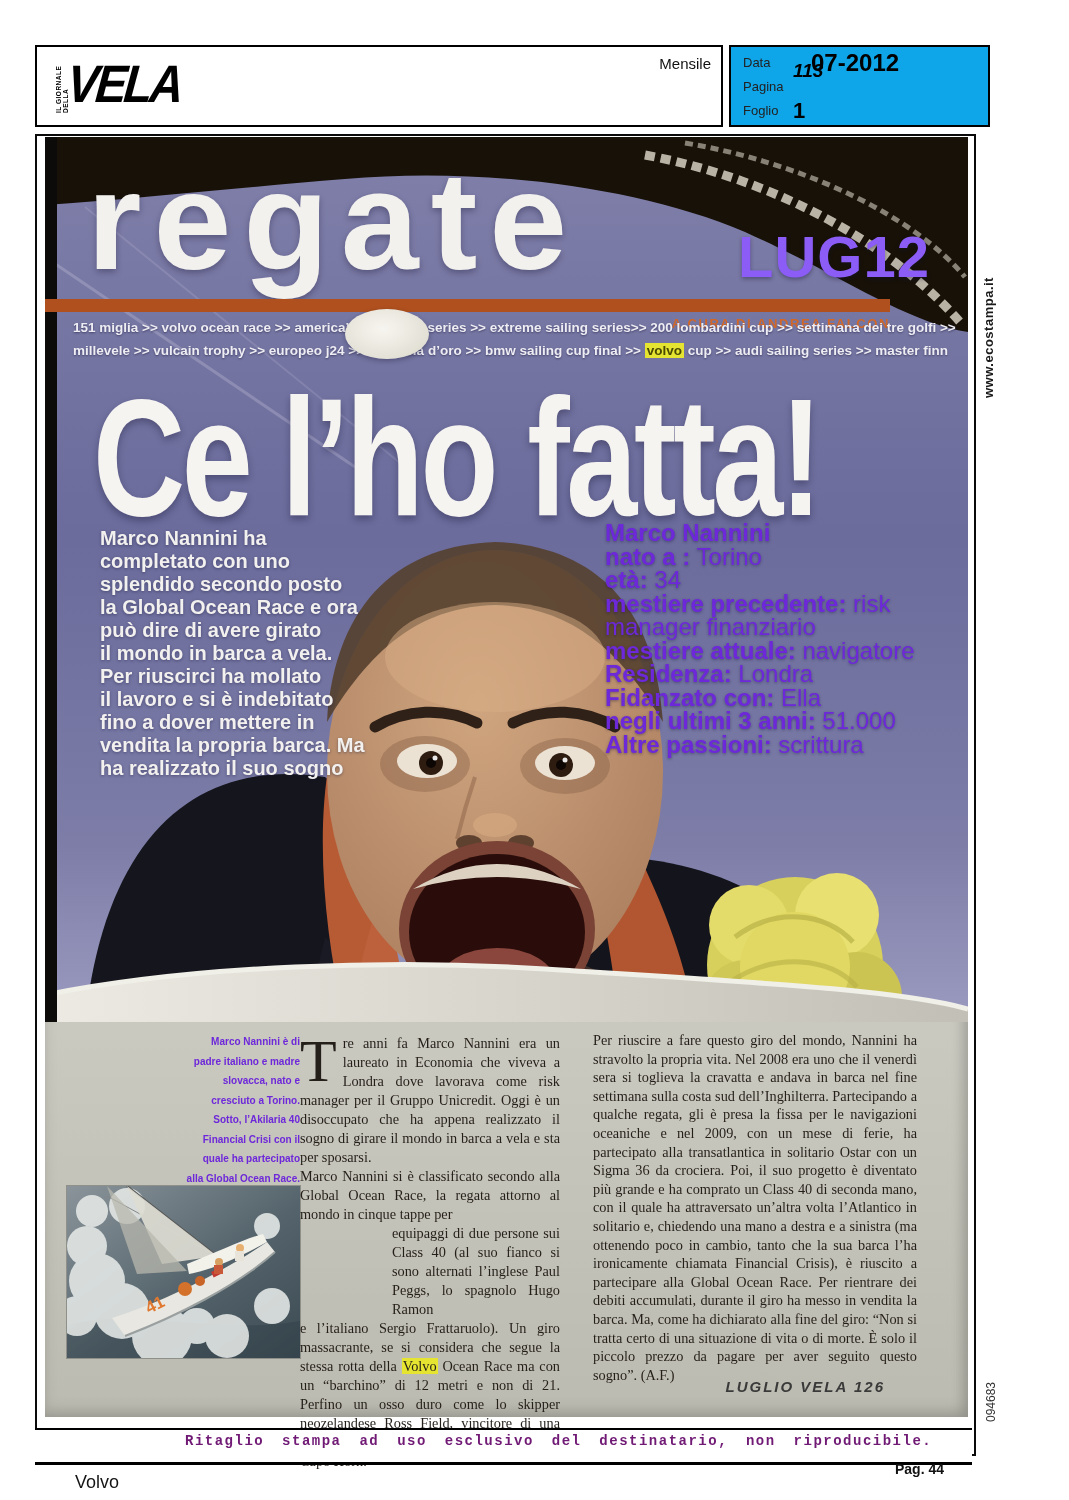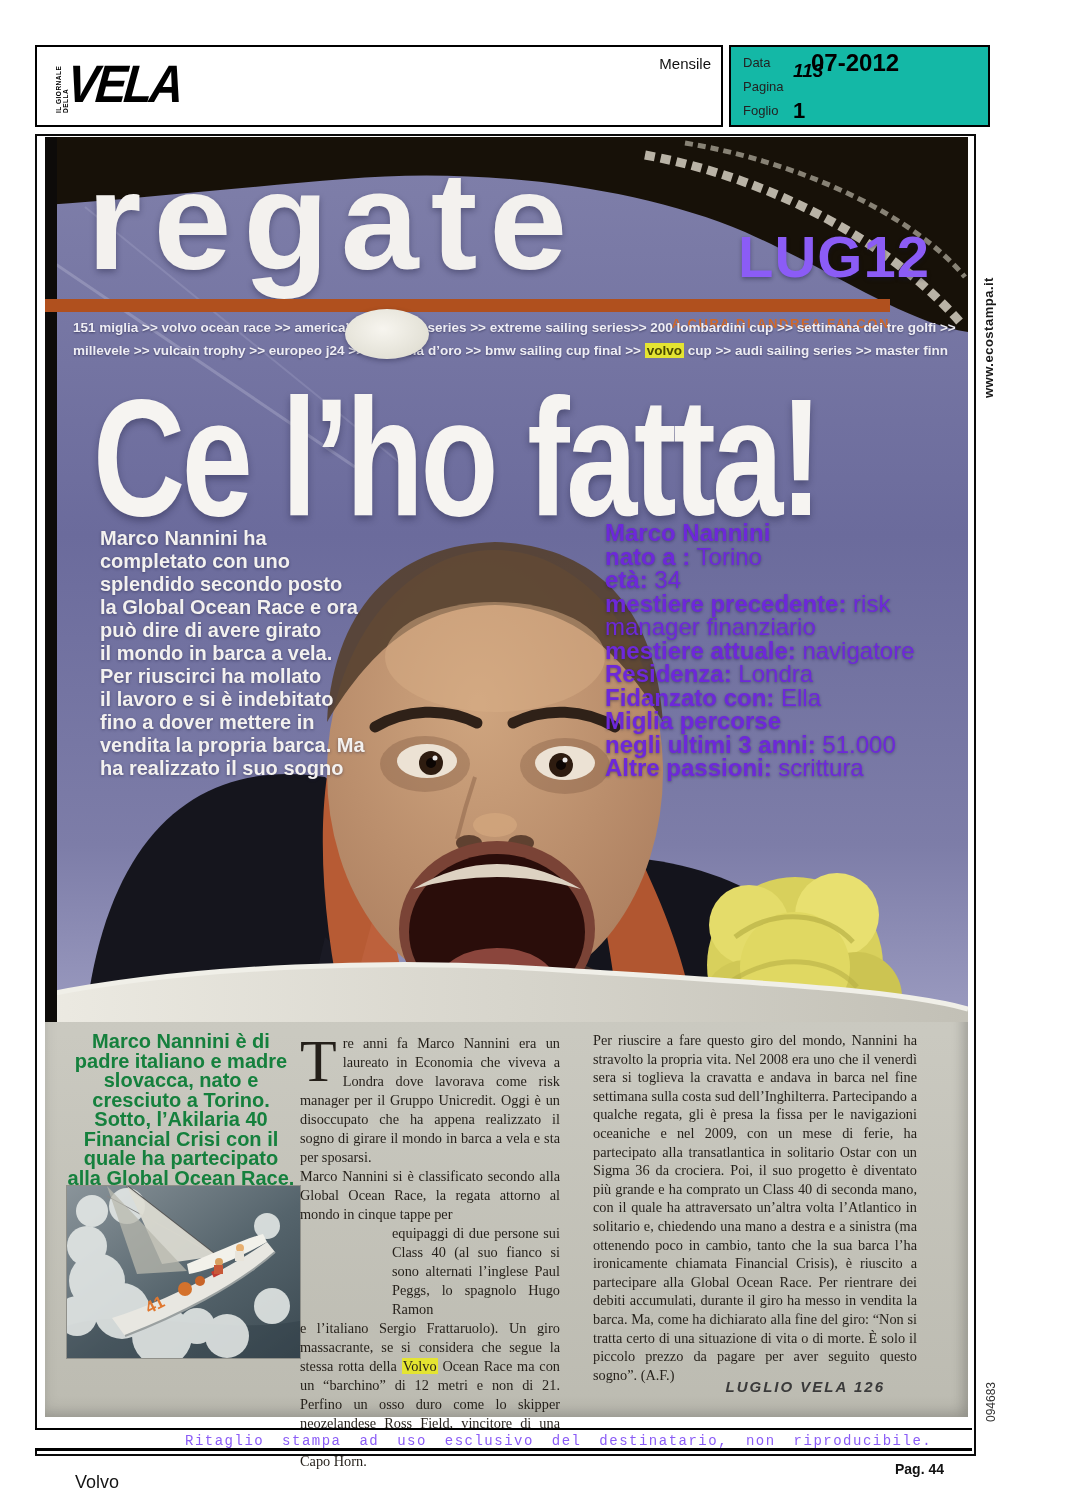--- a/index.html
+++ b/index.html
@@ -8,21 +8,21 @@
           font-family:"Liberation Sans", sans-serif;}
 
   
   .box1{position:absolute;left:35px;top:45px;width:684px;height:78px;border:2px solid #000;background:#fff;}
   .vela-logo{position:absolute;left:18px;top:10px;display:flex;align-items:flex-start;}
   .vela-vert{writing-mode:vertical-rl;transform:rotate(180deg);font-size:6.5px;font-weight:bold;
              letter-spacing:.5px;color:#000;height:56px;margin-right:1px;}
   .vela-word{font-size:47px;font-weight:bold;font-style:italic;letter-spacing:-3px;color:#000;
              transform:scaleY(1.12) skewX(-6deg);transform-origin:left top;line-height:1;}
   .mensile{position:absolute;right:10px;top:8px;font-size:15px;color:#111;}
-  .box2{position:absolute;left:729px;top:45px;width:257px;height:78px;border:2px solid #000;background:#14b8a6;}
+  .box2{position:absolute;left:729px;top:45px;width:257px;height:78px;border:2px solid #000;background:#0ea5e9;}
   .meta-row{position:absolute;left:12px;font-size:13px;color:#222;}
   .meta-val{position:absolute;font-weight:bold;color:#000;}
 
   
   .main-frame{position:absolute;left:35px;top:134px;width:937px;height:1318px;border:2px solid #0a0a0a;background:#fff;}
   .scan{position:absolute;left:45px;top:137px;width:923px;height:1280px;
         background:linear-gradient(180deg,#b4b3aa 0%,#c3c2b9 35%,#cac9c0 70%,#bcbbb1 100%);
         box-shadow:inset -6px 0 12px rgba(0,0,0,.14), inset 0 -8px 14px rgba(0,0,0,.10);}
 
   
@@ -44,37 +44,37 @@
             letter-spacing:-4px;color:#f6f4f1;transform:scale(.84,1.1);transform-origin:left top;
             white-space:nowrap;text-shadow:0 4px 8px rgba(20,20,50,.35);}
   .intro{position:absolute;left:55px;top:390px;width:330px;font-size:20px;font-weight:bold;
          line-height:23px;color:#f3f1ef;white-space:pre-line;text-shadow:0 1px 3px rgba(25,25,60,.45);}
   .profile{position:absolute;right:33px;top:384px;width:330px;font-size:24px;
            line-height:23.5px;color:#6d28d9;text-shadow:0 1px 3px rgba(25,25,60,.45);}
   .profile .plabel{font-weight:bold;}
   .profile .pvalue{font-weight:normal;}
 
   
-  .caption{position:absolute;left:62px;top:1032px;width:238px;text-align:center;font-size:20px;
-           font-weight:bold;line-height:19.5px;color:#15803d;white-space:pre-line;}
+  .caption{position:absolute;left:62px;top:1032px;width:238px;text-align:right;font-size:10px;
+           font-weight:bold;line-height:19.5px;color:#6d28d9;white-space:pre-line;}
   .boat-photo{position:absolute;left:67px;top:1186px;width:233px;height:172px;box-shadow:0 0 0 1px #90908a;}
   .article{font-family:"Liberation Serif", serif;color:#241f19;text-align:justify;}
   .col1{position:absolute;left:300px;top:1034px;width:260px;font-size:14.3px;line-height:19px;}
   .col2{position:absolute;left:567px;top:1031px;width:324px;font-size:14.3px;line-height:18.6px;margin-left:26px;}
   .dropcap{float:left;font-size:60px;line-height:48px;padding:3px 6px 0 0;font-family:"Liberation Serif", serif;}
   .col1-indent{padding-left:92px;}
   .vol-hl{background:#e4e431;padding:0 1px;}
   .page-ref{position:absolute;left:690px;top:1378px;width:195px;text-align:right;font-size:15px;
             font-style:italic;font-weight:bold;letter-spacing:2px;color:#3a3a3a;}
 
   
-  .footer-strip{position:absolute;left:35px;top:1428px;width:937px;height:23px;background:#fff;
+  .footer-strip{position:absolute;left:35px;top:1428px;width:937px;height:37px;background:#fff;
                 border-top:2px solid #000;border-bottom:3px solid #000;
-                font-family:"Liberation Mono", monospace;font-size:14px;line-height:22px;color:#8b5cf6;
-                padding-left:150px;box-sizing:border-box;letter-spacing:1.5px;word-spacing:8px;white-space:nowrap;}
+                font-family:"Liberation Mono", monospace;font-size:14px;line-height:22px;color:#701a75;
+                padding-left:150px;box-sizing:border-box;letter-spacing:1.5px;word-spacing:8px;white-space:nowrap;font-weight:bold;}
   .side-url{position:absolute;left:981px;top:138px;height:260px;writing-mode:vertical-rl;
             transform:rotate(180deg);font-size:13px;font-weight:bold;color:#1a1a1a;letter-spacing:.5px;}
   .side-code{position:absolute;left:984px;top:1352px;height:70px;writing-mode:vertical-rl;
              transform:rotate(180deg);font-size:12px;color:#333;}
   .brand{position:absolute;left:75px;top:1472px;font-size:18px;color:#141414;}
   .page-num{position:absolute;left:895px;top:1461px;font-size:14px;font-weight:bold;color:#111;}
 </style>
 </head>
 <body>
 
@@ -192,21 +192,20 @@
 ha realizzato il suo sogno</div>
     <div class="profile">
       <div><span class="plabel">Marco Nannini</span><span class="pvalue"></span></div>
       <div><span class="plabel">nato a :</span><span class="pvalue"> Torino</span></div>
       <div><span class="plabel">età:</span><span class="pvalue"> 34</span></div>
       <div><span class="plabel">mestiere precedente:</span><span class="pvalue"> risk</span></div>
       <div><span class="plabel"></span><span class="pvalue">manager finanziario</span></div>
       <div><span class="plabel">mestiere attuale:</span><span class="pvalue"> navigatore</span></div>
       <div><span class="plabel">Residenza:</span><span class="pvalue"> Londra</span></div>
       <div><span class="plabel">Fidanzato con:</span><span class="pvalue"> Ella</span></div>
-      <div><span class="plabel">Miglia percorse</span><span class="pvalue"></span></div>
       <div><span class="plabel">negli ultimi 3 anni:</span><span class="pvalue"> 51.000</span></div>
       <div><span class="plabel">Altre passioni:</span><span class="pvalue"> scrittura</span></div>
     </div>
   </div>
 
   <div class="caption">Marco Nannini è di
 padre italiano e madre
 slovacca, nato e
 cresciuto a Torino.
 Sotto, l’Akilaria 40

